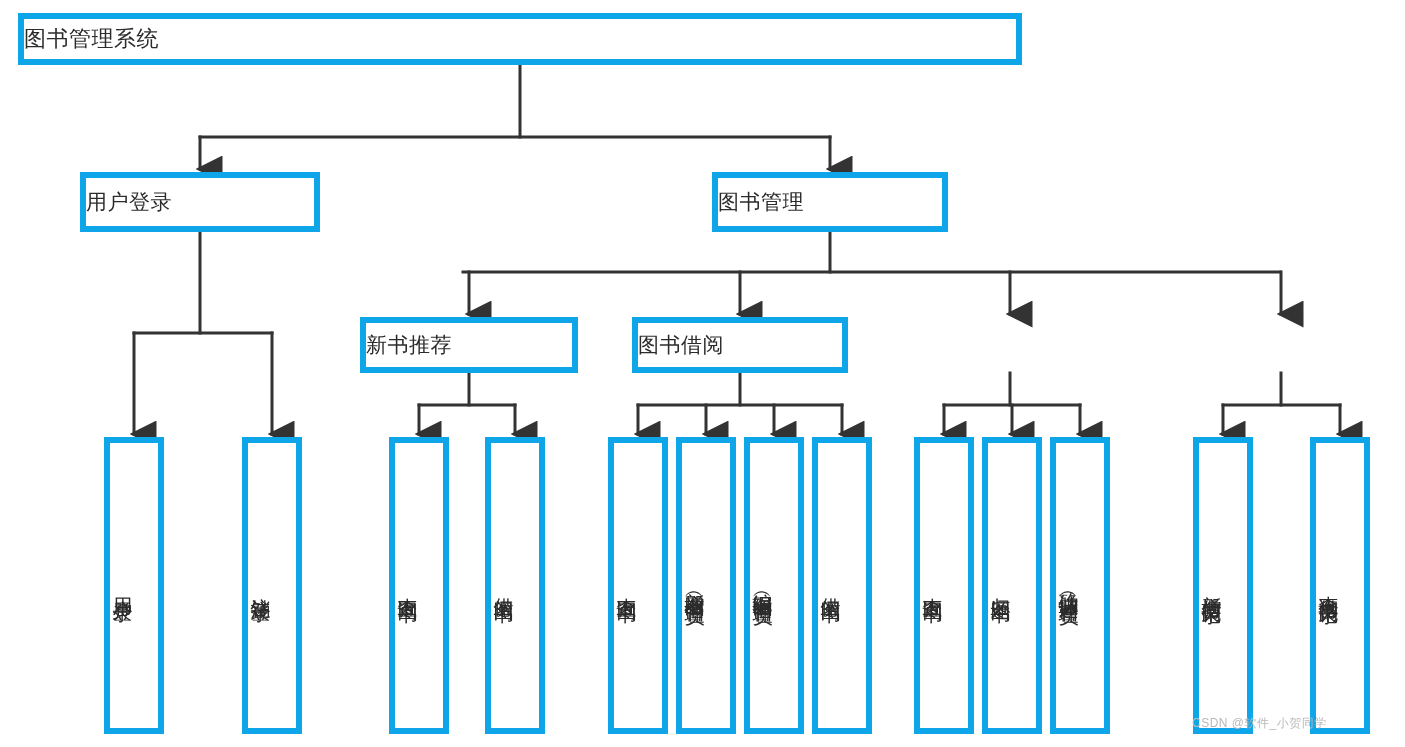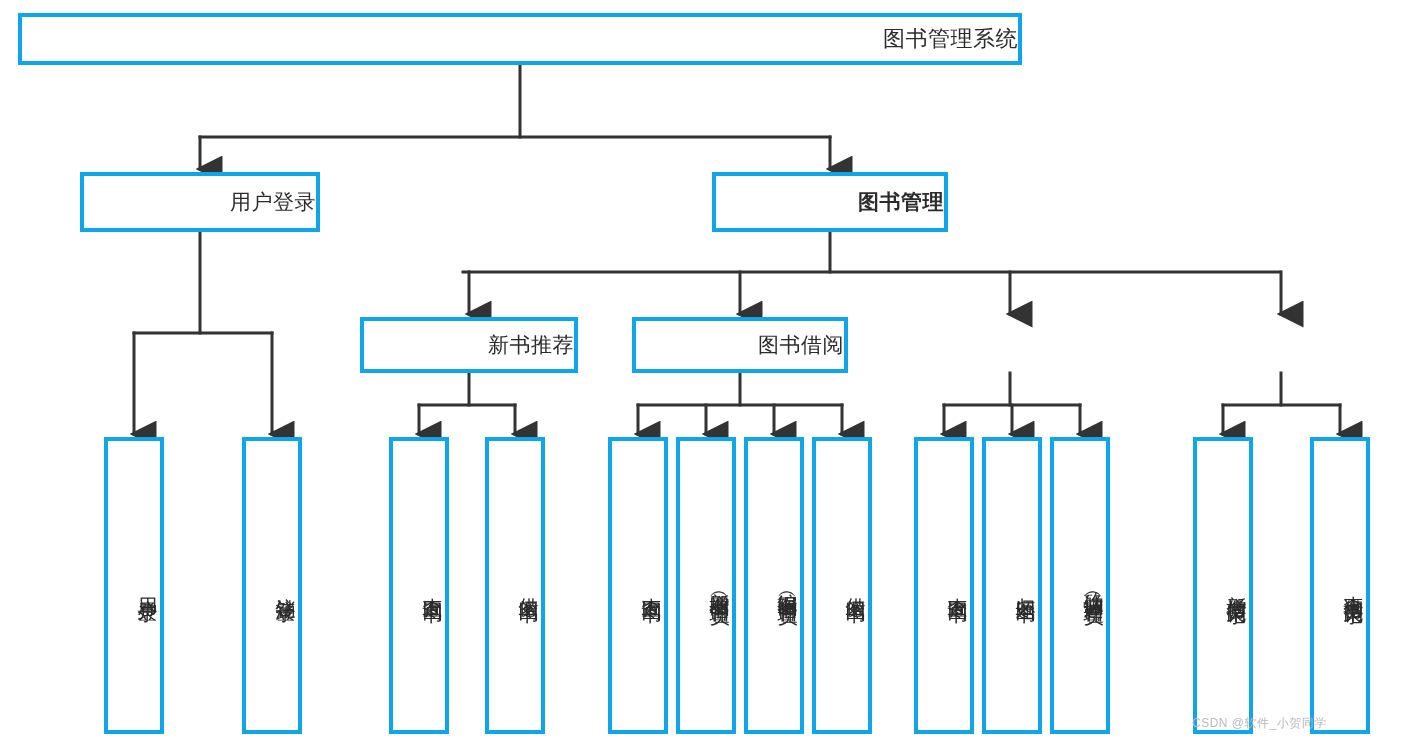--- a/index.html
+++ b/index.html
@@ -21,24 +21,24 @@
     position: absolute;
     left: 0;
     top: 0;
     width: 1405px;
     height: 747px;
   }
   .node-box {
     position: absolute;
     box-sizing: border-box;
     background: #ffffff;
-    border: 4px solid #0ea5e9;
+    border: 6px solid #0ea5e9;
     display: flex;
     align-items: center;
-    justify-content: flex-end;
+    justify-content: flex-start;
   }
   .node-label-h {
     font-size: 21px;
     color: #2b2b2b;
     letter-spacing: 0.5px;
     white-space: nowrap;
     line-height: 1.2;
   }
   .node-label-v {
     font-size: 20px;
@@ -109,21 +109,21 @@
       </g>
   </svg>
 
   <div class="node-box root-box" style="left:18px; top:13px; width:1004px; height:52px;">
     <span class="node-label-h">图书管理系统</span>
   </div>
 
   <div class="node-box" style="left:80px; top:172px; width:240px; height:60px;">
     <span class="node-label-h">用户登录</span>
   </div>
-  <div class="node-box" style="left:712px; top:172px; width:236px; height:60px;font-weight:bold;">
+  <div class="node-box" style="left:712px; top:172px; width:236px; height:60px;">
     <span class="node-label-h">图书管理</span>
   </div>
 
   <div class="node-box" style="left:360px; top:317px; width:218px; height:56px;">
     <span class="node-label-h">新书推荐</span>
   </div>
   <div class="node-box" style="left:632px; top:317px; width:216px; height:56px;">
     <span class="node-label-h">图书借阅</span>
   </div>
 

